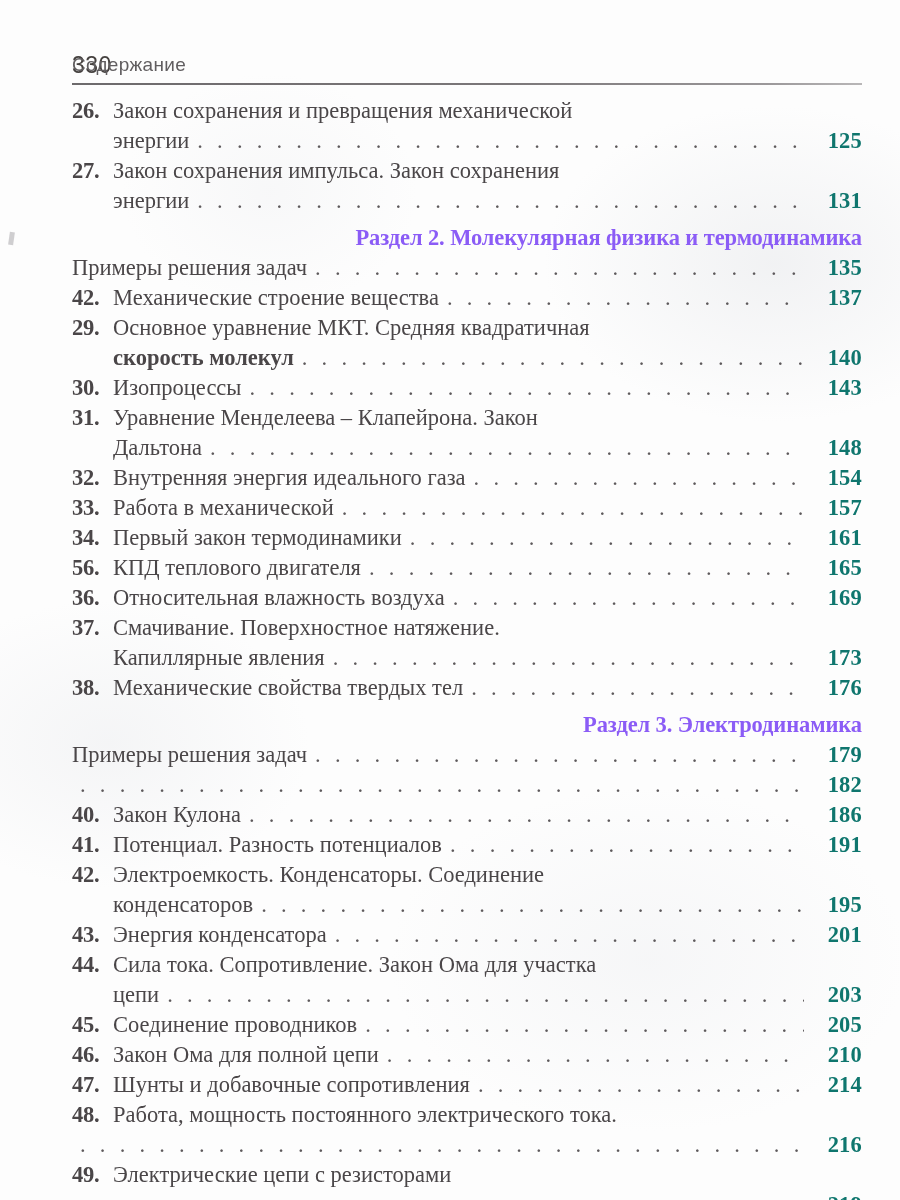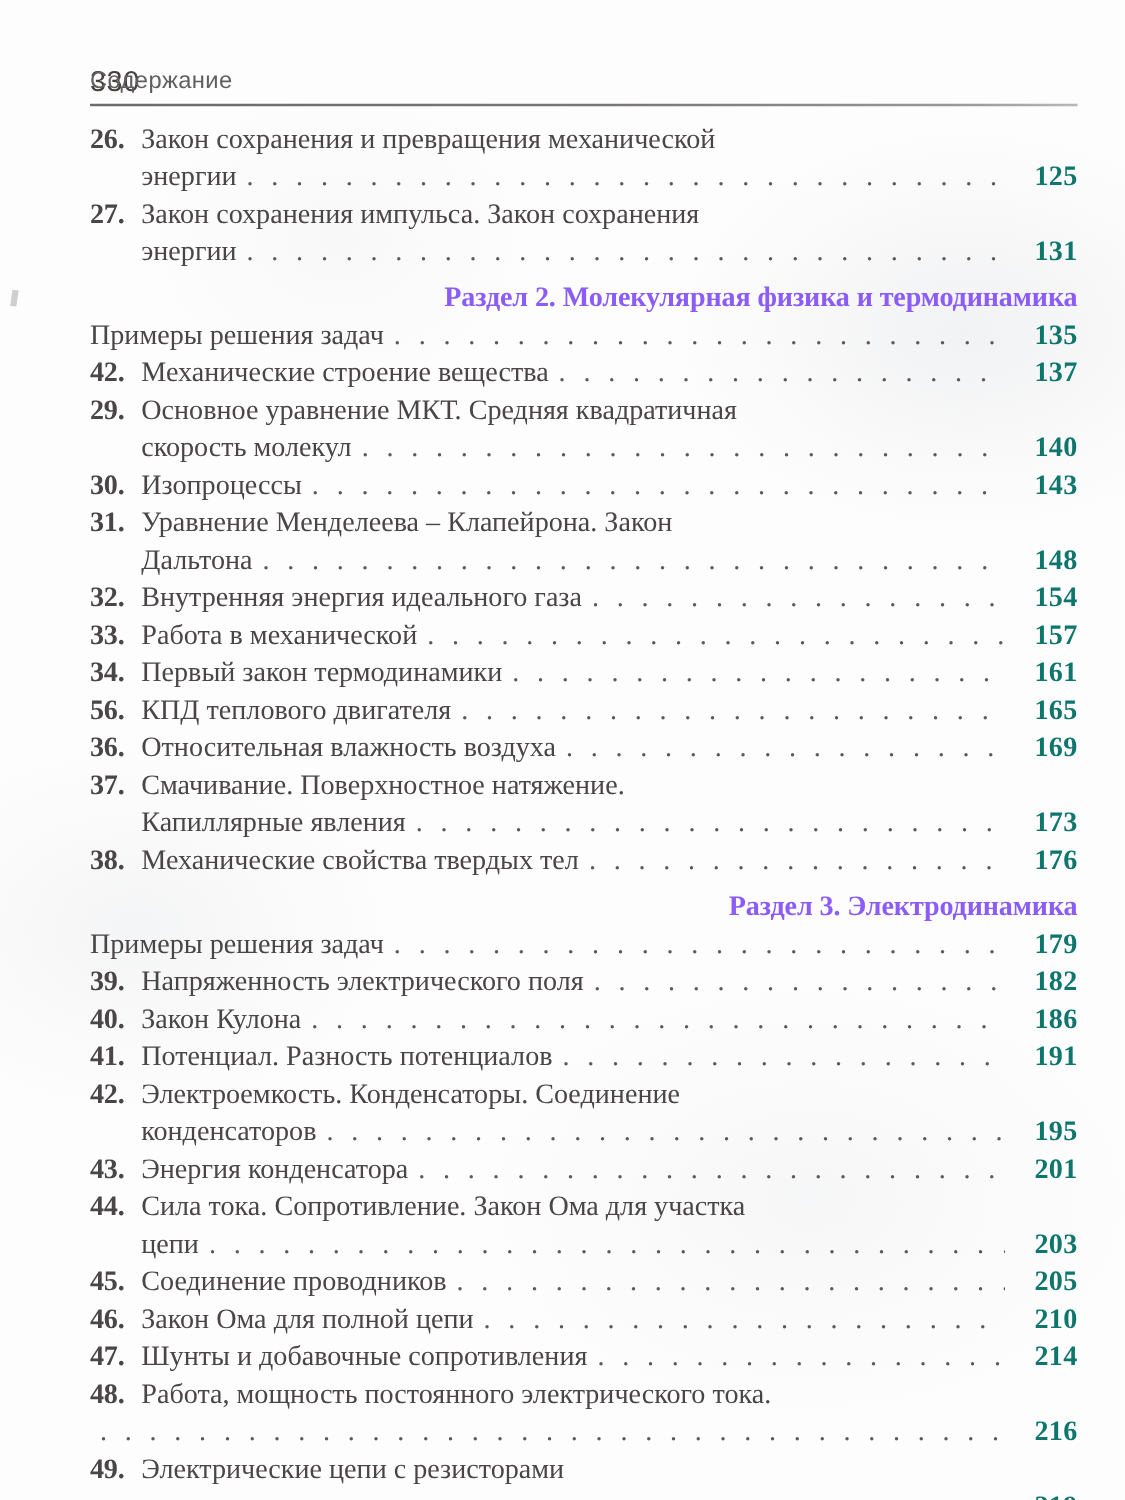--- a/index.html
+++ b/index.html
@@ -192,21 +192,21 @@
         <span class="toc-dots"></span>
         <span class="toc-page">135</span>
       </div>
       <div class="toc-leaderrow">
         <span class="lead-text"><span class="toc-num">42.</span><span class="toc-label">Механические строение вещества</span></span>
         <span class="toc-dots"></span>
         <span class="toc-page">137</span>
       </div>
       <div class="toc-wrapline"><span class="toc-num">29.</span><span class="toc-label">Основное уравнение МКТ. Средняя квадратичная</span></div>
       <div class="toc-leaderrow">
-        <span class="lead-text" style="padding-left: 41px;"><span class="toc-label">скорость молекул</span></span>
+        <span class="lead-text" style="padding-left: 41px; font-weight: bold;"><span class="toc-label">скорость молекул</span></span>
         <span class="toc-dots"></span>
         <span class="toc-page">140</span>
       </div>
       <div class="toc-leaderrow">
         <span class="lead-text"><span class="toc-num">30.</span><span class="toc-label">Изопроцессы</span></span>
         <span class="toc-dots"></span>
         <span class="toc-page">143</span>
       </div>
       <div class="toc-wrapline"><span class="toc-num">31.</span><span class="toc-label">Уравнение Менделеева – Клапейрона. Закон</span></div>
       <div class="toc-leaderrow">
@@ -250,21 +250,20 @@
         <span class="toc-dots"></span>
         <span class="toc-page">176</span>
       </div>
       <div class="toc-section">Раздел 3. Электродинамика</div>
       <div class="toc-leaderrow">
         <span class="lead-text"><span class="toc-label">Примеры решения задач</span></span>
         <span class="toc-dots"></span>
         <span class="toc-page">179</span>
       </div>
       <div class="toc-leaderrow">
-        <span class="lead-text"><span class="toc-num">39.</span><span class="toc-label">Напряженность электрического поля</span></span>
         <span class="toc-dots"></span>
         <span class="toc-page">182</span>
       </div>
       <div class="toc-leaderrow">
         <span class="lead-text"><span class="toc-num">40.</span><span class="toc-label">Закон Кулона</span></span>
         <span class="toc-dots"></span>
         <span class="toc-page">186</span>
       </div>
       <div class="toc-leaderrow">
         <span class="lead-text"><span class="toc-num">41.</span><span class="toc-label">Потенциал. Разность потенциалов</span></span>

